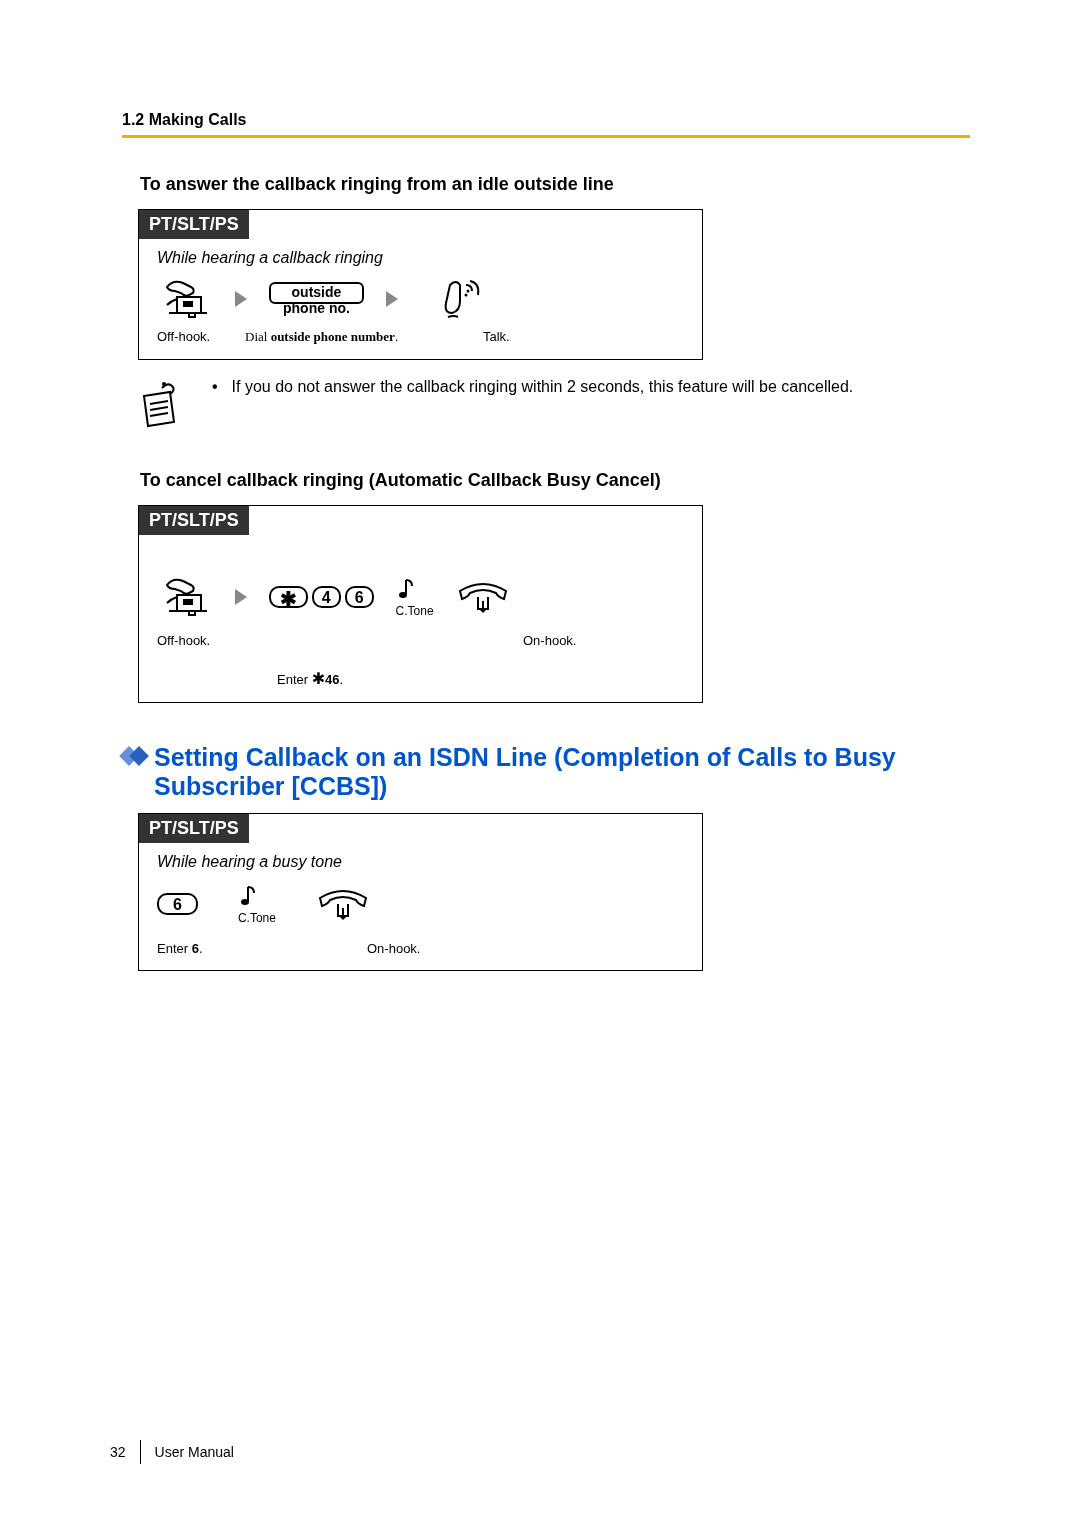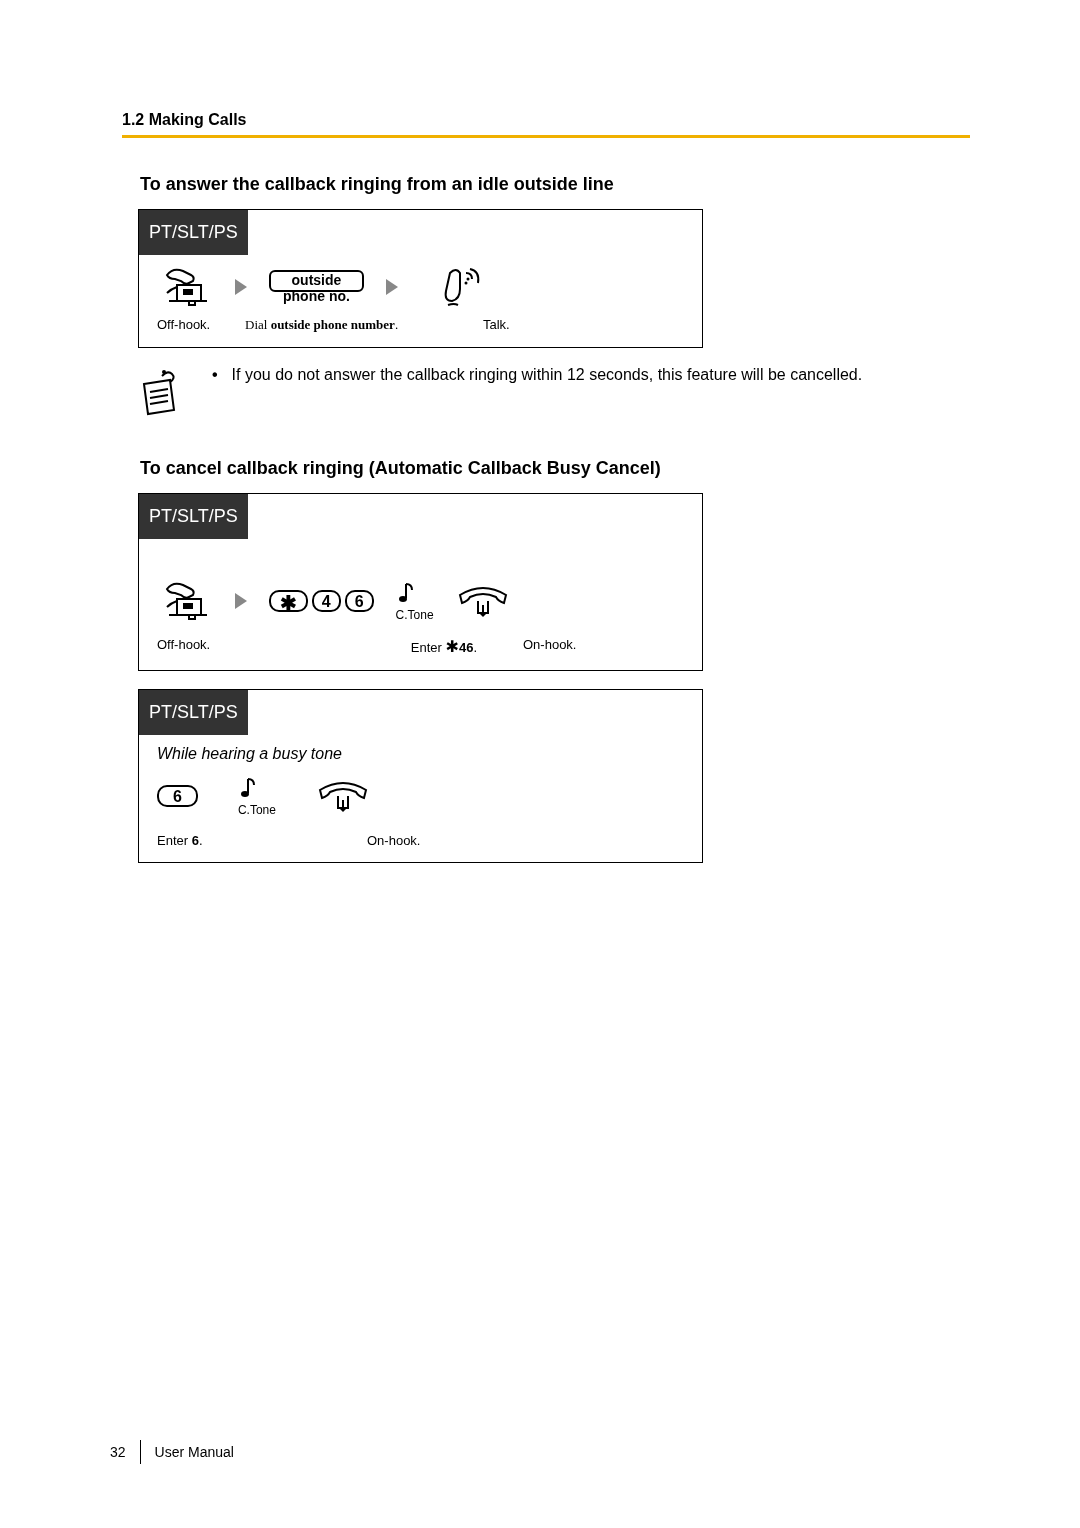--- a/index.html
+++ b/index.html
@@ -33,23 +33,23 @@
   .proc-box {
     border: 1px solid #000;
     width: 565px;
     margin-left: 16px;
     margin-bottom: 18px;
     position: relative;
   }
   .proc-title {
     background: #333;
     color: #fff;
-    font-weight: normal;
+    font-weight: bold;
     font-size: 18px;
-    padding: 12px 10px;
+    padding: 4px 10px;
     display: inline-block;
   }
   .proc-body {
     padding: 10px 18px 14px 18px;
   }
   .cond {
     font-style: italic;
     font-size: 16px;
     margin-bottom: 10px;
   }
@@ -161,20 +161,21 @@
 <div class="content">
 
   <div class="section-header">1.2 Making Calls</div>
   <div class="rule"></div>
 
   <div class="h3">To answer the callback ringing from an idle outside line</div>
 
   <div class="proc-box">
     <div class="proc-title">PT/SLT/PS</div>
     <div class="proc-body">
+      <div class="cond">While hearing a callback ringing</div>
 
       <div class="row-icons">
 
         <span class="phone">
           <svg class="icon" width="50" height="44" viewBox="0 0 50 44">
             <path d="M4 10 Q10 2 20 6 L28 10 Q32 12 30 16 L26 18 Q22 20 18 16 L12 14 Q6 14 4 10 Z" fill="none" stroke="#000" stroke-width="2"></path>
             <path d="M14 20 L14 36 L38 36 L38 20 Z" fill="none" stroke="#000" stroke-width="2"></path>
             <rect x="20" y="24" width="10" height="6" fill="#000"></rect>
             <path d="M6 36 L44 36" stroke="#000" stroke-width="2"></path>
             <path d="M26 36 L26 40 L32 40 L32 36" fill="none" stroke="#000" stroke-width="2"></path>
@@ -218,21 +219,21 @@
     <span>
       <svg class="icon" width="48" height="52" viewBox="0 0 48 52">
         <path d="M6 18 L32 14 L36 44 L10 48 Z" fill="none" stroke="#000" stroke-width="2"></path>
         <path d="M12 26 L30 23 M12 32 L30 29 M12 38 L30 35" stroke="#000" stroke-width="2"></path>
         <path d="M24 10 Q30 4 34 8 Q38 12 32 16" fill="none" stroke="#000" stroke-width="2"></path>
         <circle cx="26" cy="6" r="2" fill="#000"></circle>
       </svg>
     </span>
     <div class="note-bullet">
       <span class="dot">•</span>
-      <span>If you do not answer the callback ringing within 12 seconds, this feature will be cancelled.</span>
+      <span>If you do not answer the callback ringing within 2 seconds, this feature will be cancelled.</span>
     </div>
   </div>
 
   <div class="h3">To cancel callback ringing (Automatic Callback Busy Cancel)</div>
 
   <div class="proc-box">
     <div class="proc-title">PT/SLT/PS</div>
     <div class="proc-body" style="padding-top:40px;">
       <div class="row-icons">
         <span class="phone">
@@ -264,30 +265,37 @@
             <path d="M4 12 Q27 -2 50 12 L48 20 Q42 18 40 14 Q27 8 14 14 Q12 18 6 20 Z" fill="none" stroke="#000" stroke-width="2"></path>
             <path d="M22 18 L22 30 L32 30 L32 18" fill="none" stroke="#000" stroke-width="2"></path>
             <path d="M27 22 L27 30" stroke="#000" stroke-width="2"></path>
             <path d="M23 30 L31 30 L27 34 Z" fill="#000"></path>
           </svg>
         </span>
       </div>
 
       <div class="row-labels" style="margin-top:14px;">
         <span class="lbl" style="width:120px;">Off-hook.</span>
-        <span class="lbl" style="width:200px; text-align:right;">
+        <span class="lbl" style="width:200px; text-align:left;margin-top:36px;">
           <span>
             <span>Enter </span><span style="font-size:16px;">✱</span><b><span>46</span></b><span>.</span>
           </span>
         </span>
         <span class="lbl" style="margin-left:46px;">On-hook.</span>
       </div>
     </div>
   </div>
 
+  <div class="big-heading">
+    <span class="diamond-pair">
+      <span class="diamond d1"></span>
+        <span class="diamond d2"></span>
+    </span>
+    <span>Setting Callback on an ISDN Line (Completion of Calls to Busy Subscriber [CCBS])</span>
+  </div>
 
 
   <div class="proc-box">
     <div class="proc-title">PT/SLT/PS</div>
     <div class="proc-body">
       <div class="cond">While hearing a busy tone</div>
 
       <div class="row-icons" style="gap:40px; margin-top:12px;">
         <span class="key" style="padding:0 14px;">6</span>
         <span class="ctone-grp">

